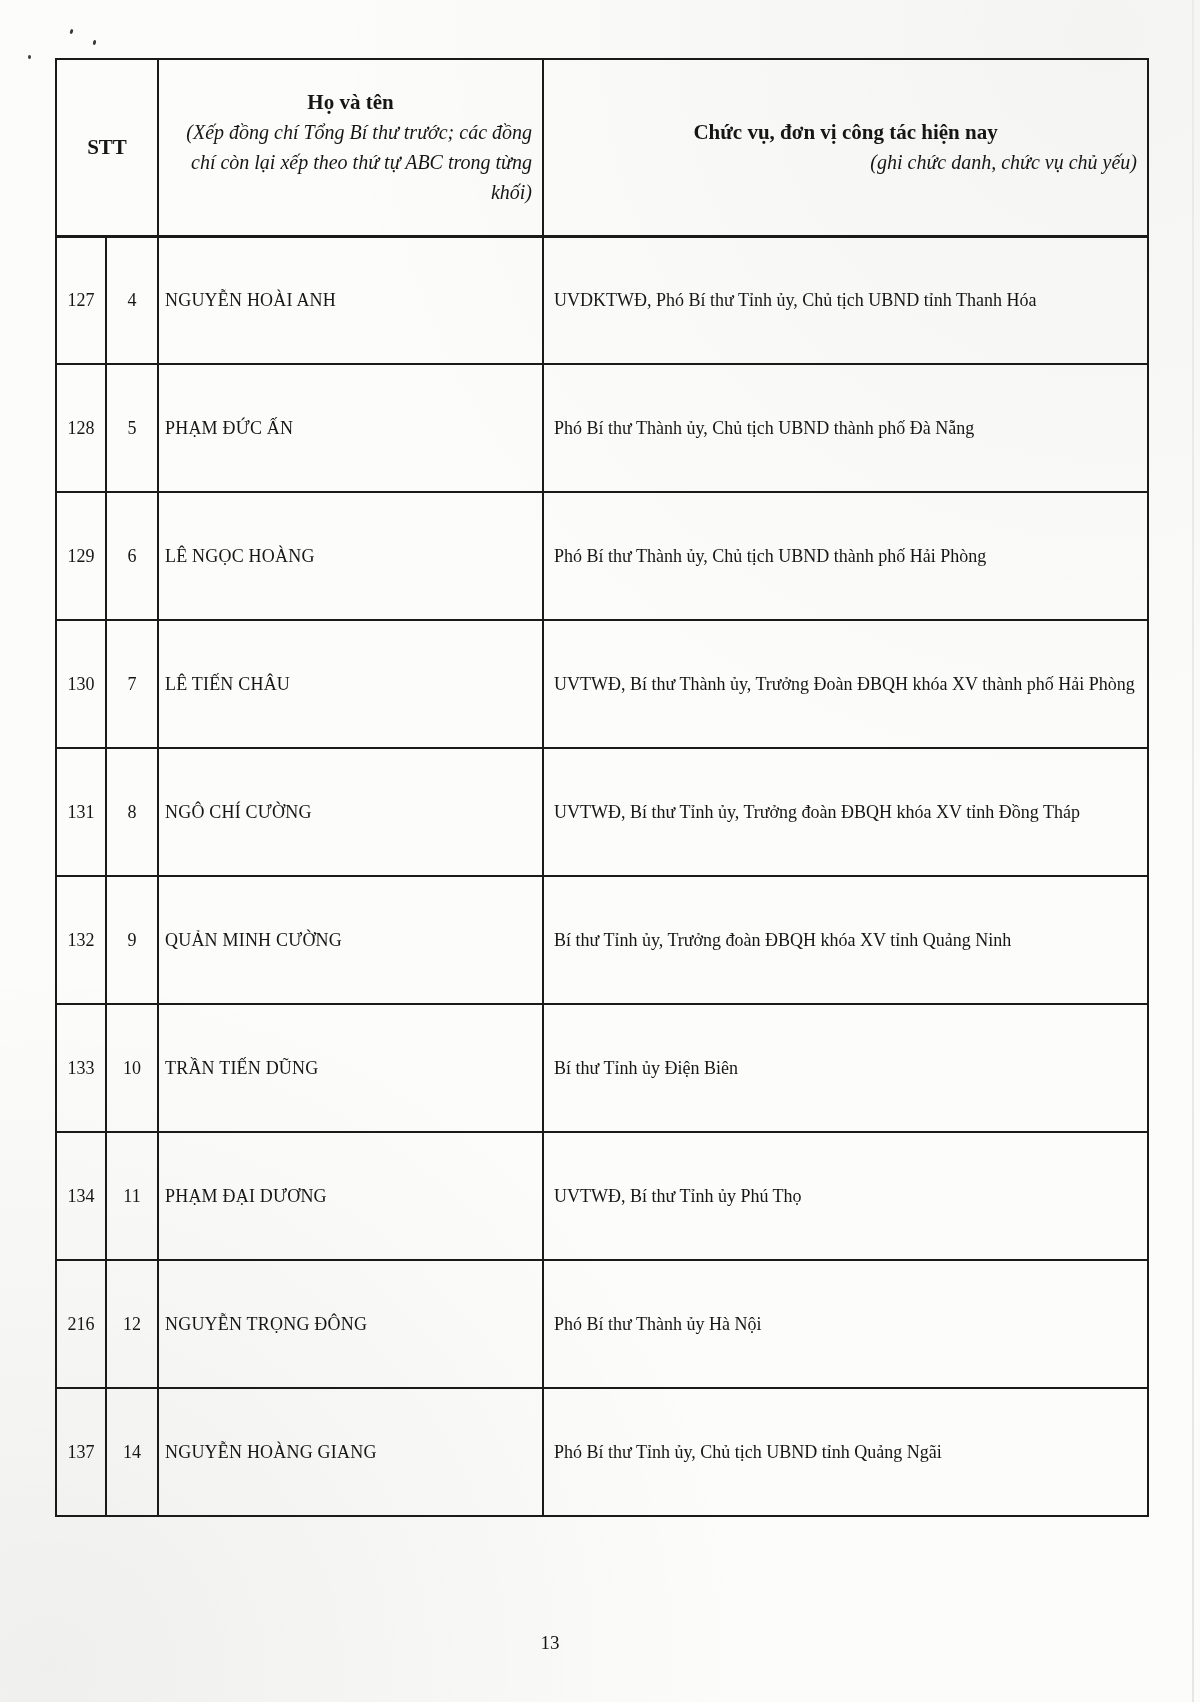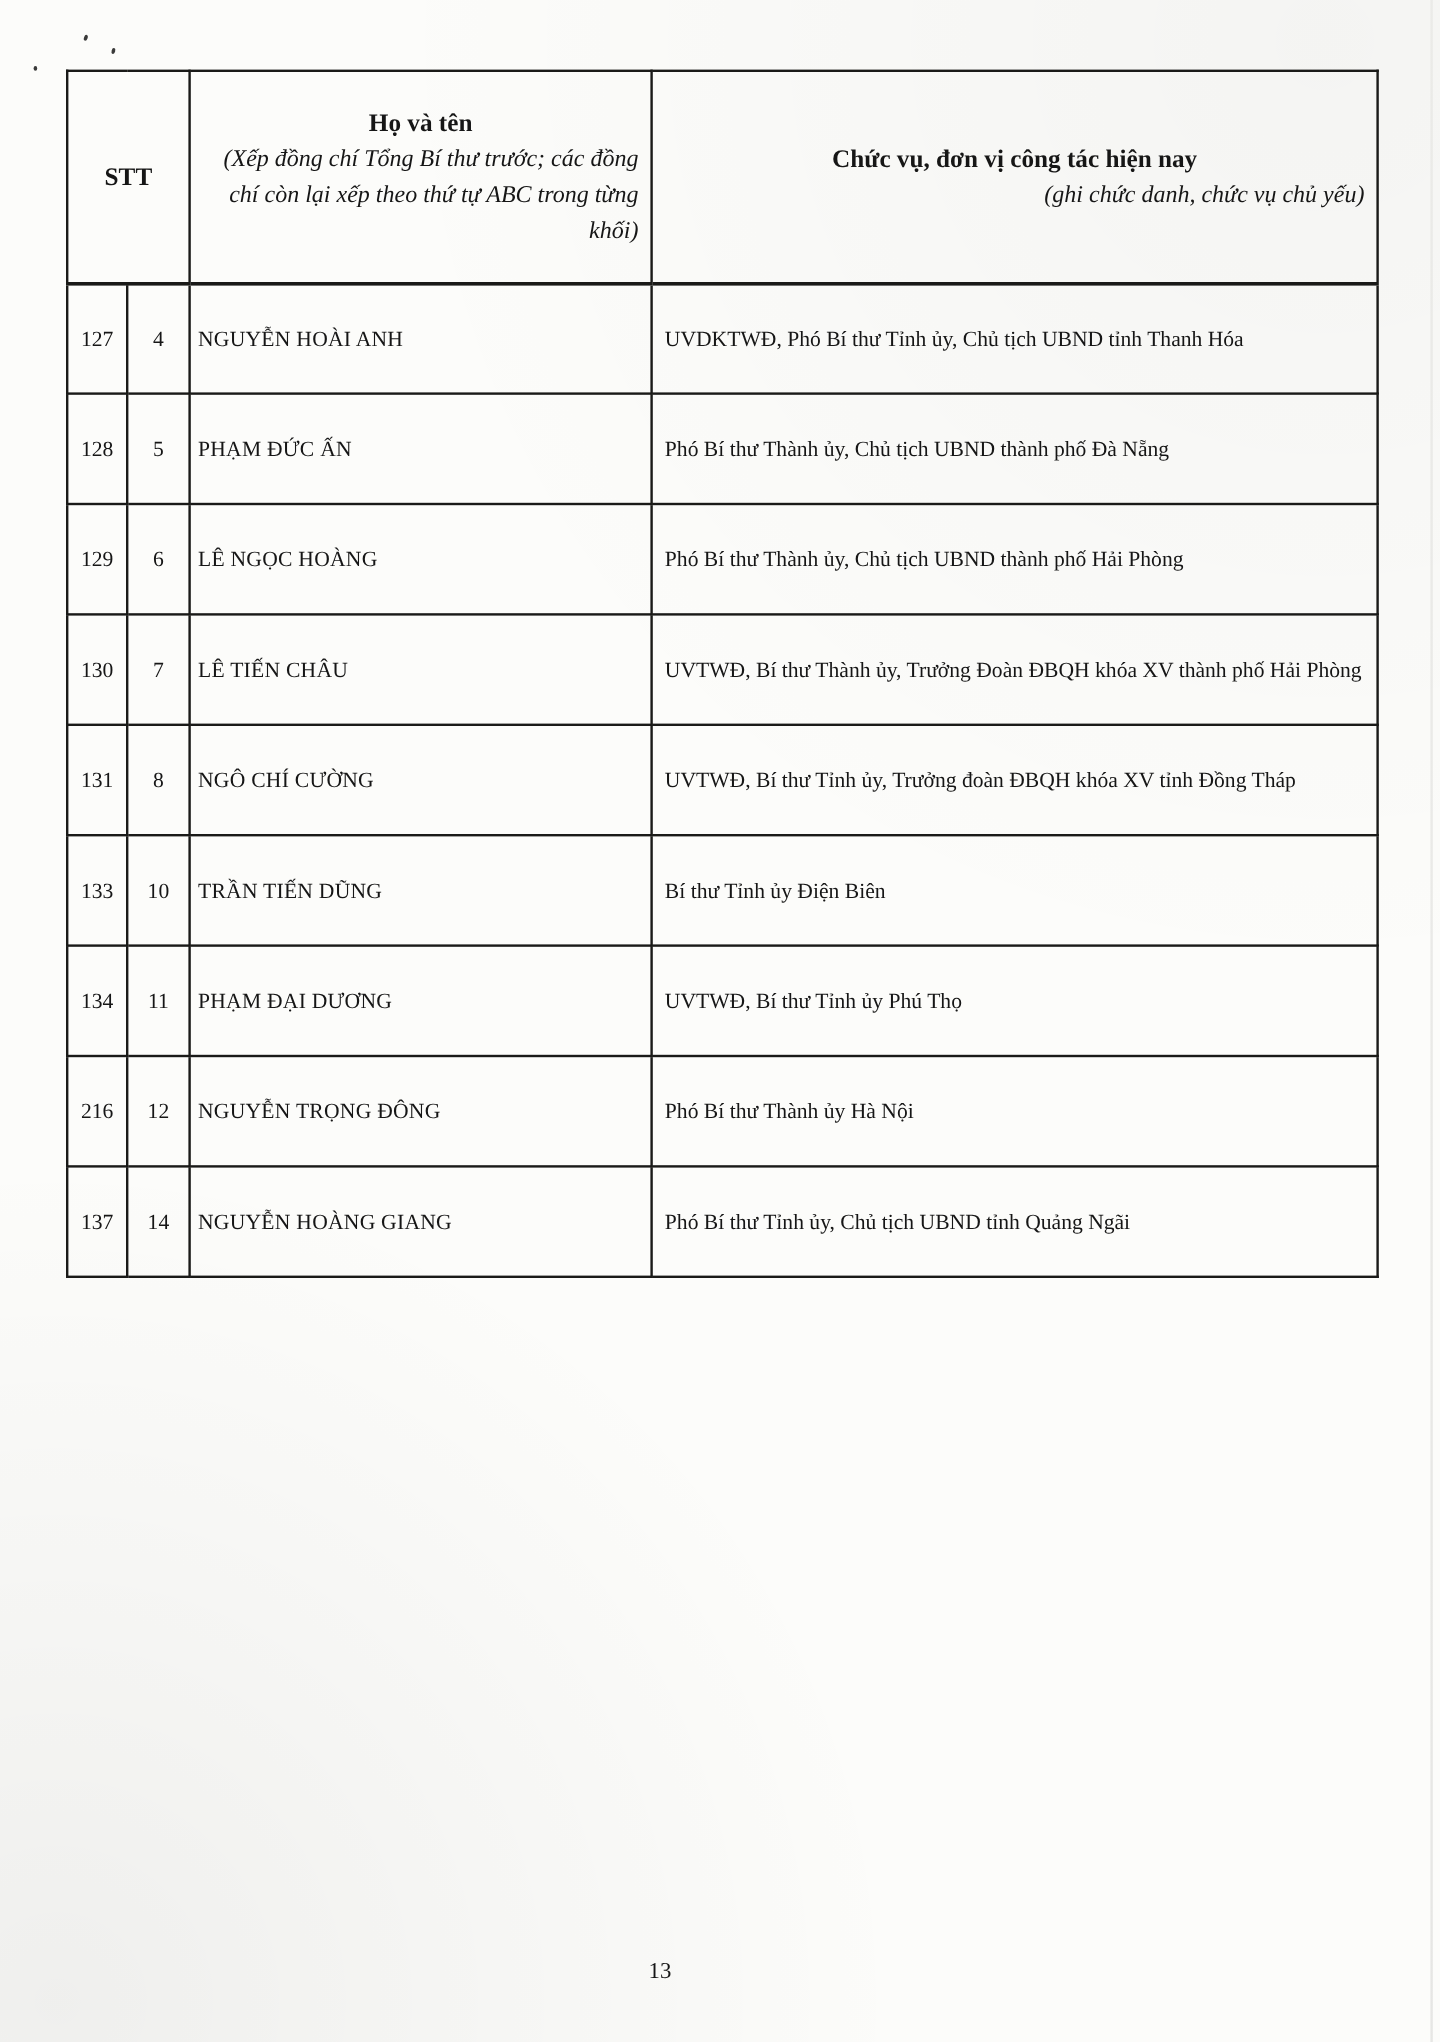--- a/index.html
+++ b/index.html
@@ -42,21 +42,21 @@
 
   th, td { vertical-align: middle; }
 
   thead tr { height: 177px; }
   thead th { padding: 6px 10px; font-weight: bold; }
   .hdr-title { font-size: 21px; font-weight: bold; line-height: 1.45; }
   .hdr-note  { font-size: 20px; font-weight: normal; font-style: italic; line-height: 1.5; text-align: right; }
   th.h-stt   { font-size: 21px; }
   th.h-name, th.h-pos { text-align: center; margin-top: 24px; }
 
-  tbody tr { height: 92px; }
+  tbody tr { height: 128px; }
   td.c-no  { text-align: center; font-size: 18px; padding: 2px; }
   td.c-sub { text-align: center; font-size: 18px; padding: 2px; }
   td.c-name {
     font-size: 18px;
     padding: 2px 4px 2px 6px;
     letter-spacing: 0.2px;
   }
   td.c-pos {
     font-size: 18px;
     padding: 4px 12px 4px 10px;
@@ -128,20 +128,26 @@
         <td class="c-name">LÊ TIẾN CHÂU</td>
         <td class="c-pos">UVTWĐ, Bí thư Thành ủy, Trưởng Đoàn ĐBQH khóa XV thành phố Hải Phòng</td>
       </tr>
       <tr>
         <td class="c-no">131</td>
         <td class="c-sub">8</td>
         <td class="c-name">NGÔ CHÍ CƯỜNG</td>
         <td class="c-pos">UVTWĐ, Bí thư Tỉnh ủy, Trưởng đoàn ĐBQH khóa XV tỉnh Đồng Tháp</td>
       </tr>
       <tr>
+        <td class="c-no">132</td>
+        <td class="c-sub">9</td>
+        <td class="c-name">QUẢN MINH CƯỜNG</td>
+        <td class="c-pos">Bí thư Tỉnh ủy, Trưởng đoàn ĐBQH khóa XV tỉnh Quảng Ninh</td>
+      </tr>
+      <tr>
         <td class="c-no">133</td>
         <td class="c-sub">10</td>
         <td class="c-name">TRẦN TIẾN DŨNG</td>
         <td class="c-pos">Bí thư Tỉnh ủy Điện Biên</td>
       </tr>
       <tr>
         <td class="c-no">134</td>
         <td class="c-sub">11</td>
         <td class="c-name">PHẠM ĐẠI DƯƠNG</td>
         <td class="c-pos">UVTWĐ, Bí thư Tỉnh ủy Phú Thọ</td>

